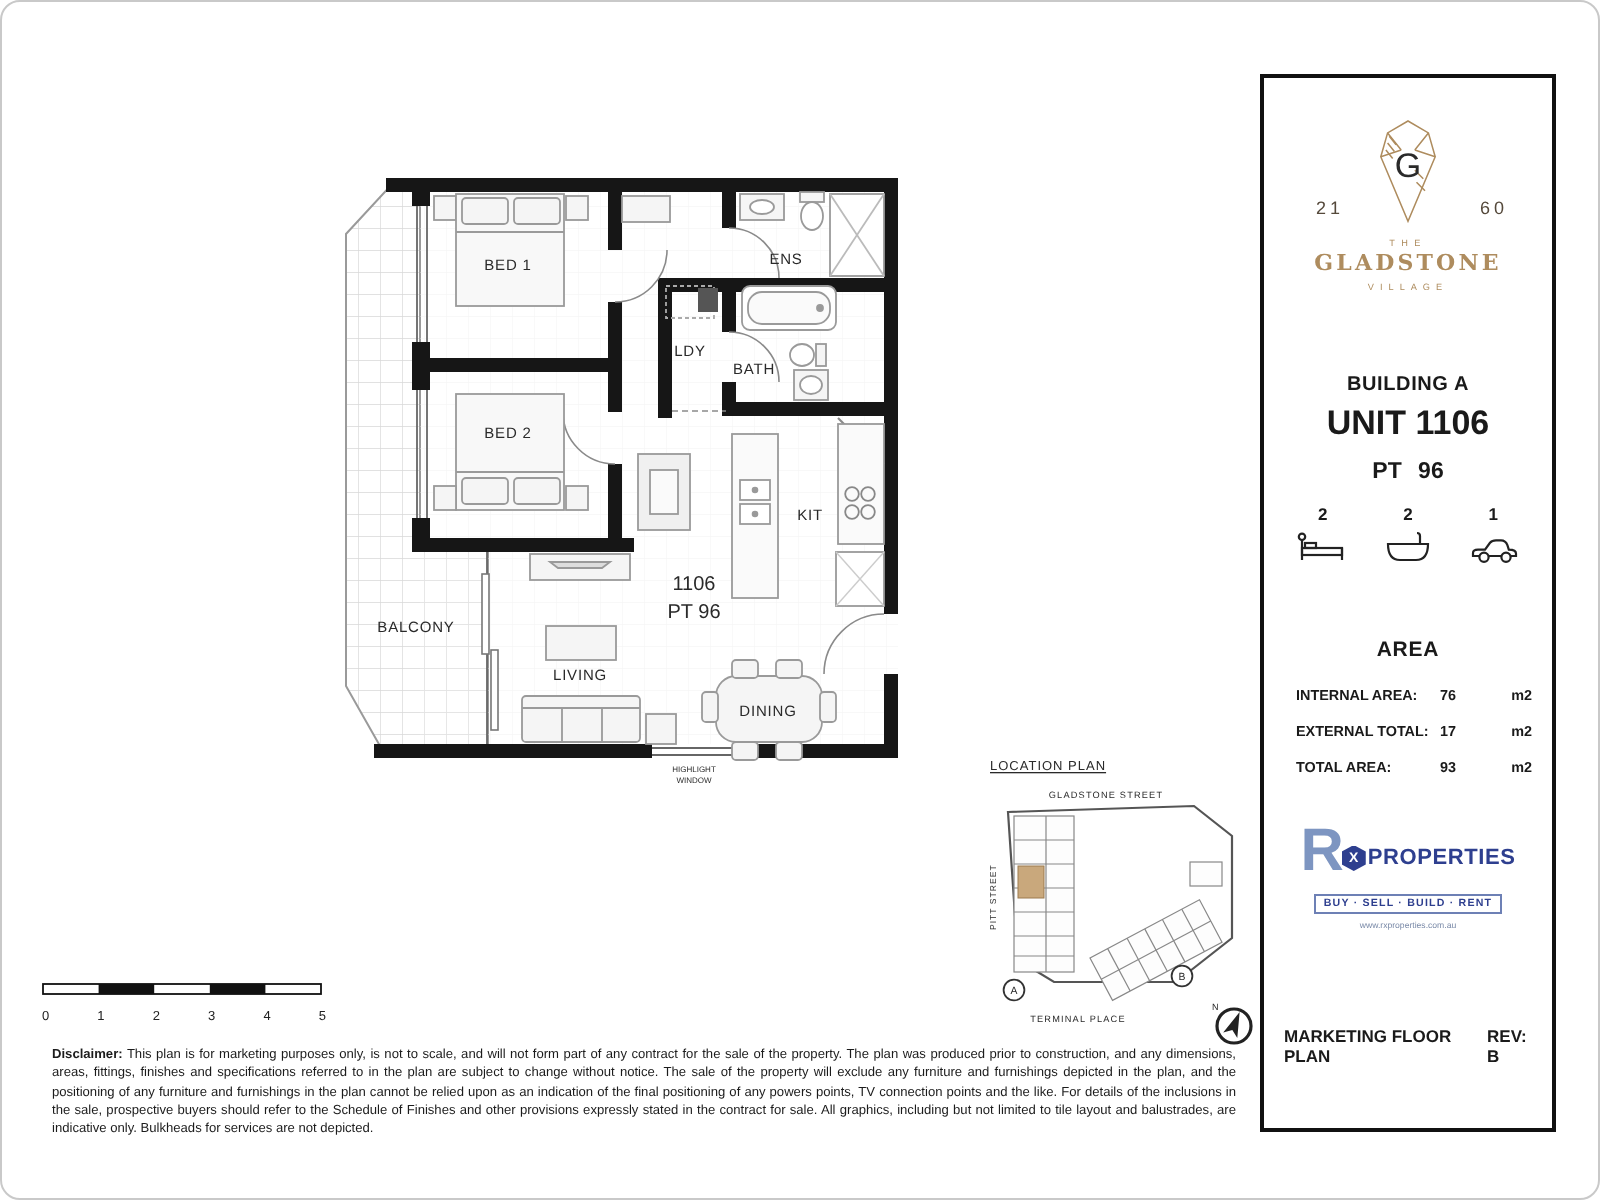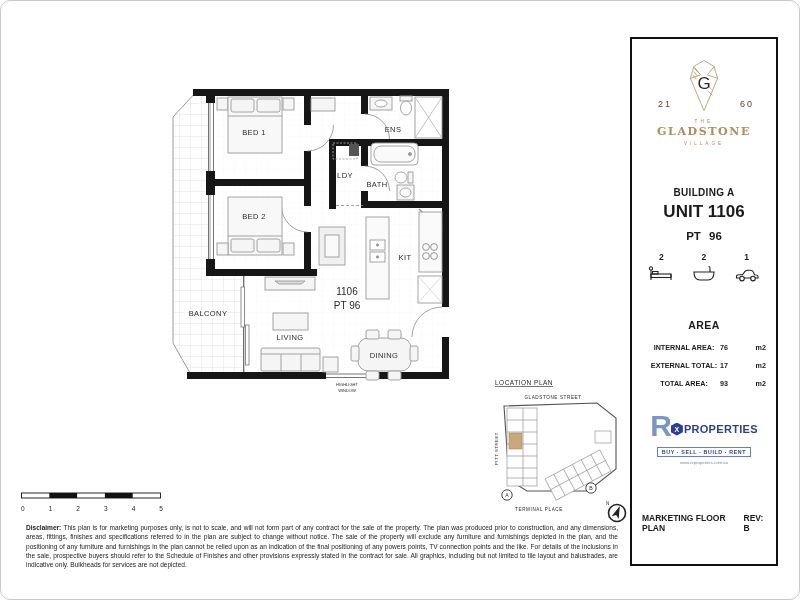--- a/index.html
+++ b/index.html
@@ -34,21 +34,21 @@
   #building-name{top:148px;font-size:10px;font-weight:bold;letter-spacing:.3px;}
   #unit-name{top:163px;font-size:17px;font-weight:bold;}
   #unit-part{top:191px;font-size:11.5px;font-weight:bold;word-spacing:5px;}
   #features{top:213px;left:8px;right:8px;display:flex;justify-content:space-around;}
   .feature{text-align:center;}
   .feature .count{font-size:8.5px;font-weight:bold;margin-bottom:3px;}
   #area-heading{top:280px;font-size:10.5px;font-weight:bold;letter-spacing:.4px;}
   #area-rows{top:304px;left:16px;right:10px;font-size:7.2px;font-weight:bold;}
   .arow{display:flex;margin-bottom:9px;}
   .arow.total{margin-top:7px;}
-  .arow .lbl{width:72px;text-align:center;}
+  .arow .lbl{width:72px;text-align:left;}
   .arow .val{width:24px;text-align:left;}
   .arow .unit{width:22px;text-align:right;}
   #agency{top:373px;left:0;right:0;text-align:center;}
   #agency-row{display:flex;align-items:center;justify-content:center;}
   #agency-r{font-size:30px;font-weight:bold;color:#7d95c1;line-height:28px;margin-right:0px;}
   #agency-hex{width:12px;height:13px;background:#2e3f8f;clip-path:polygon(50% 0,100% 25%,100% 75%,50% 100%,0 75%,0 25%);
               color:#fff;font-size:7px;font-weight:bold;line-height:13px;text-align:center;margin:6px 1px 0 -1px;}
   #agency-name{font-size:11px;font-weight:bold;color:#2e3f8f;letter-spacing:.3px;margin-top:6px;}
   #agency-tagline{display:inline-block;border:1px solid #6d80b5;padding:1px 4px;font-size:5.3px;font-weight:bold;
                   letter-spacing:.6px;color:#2e3f8f;margin-top:2px;}

